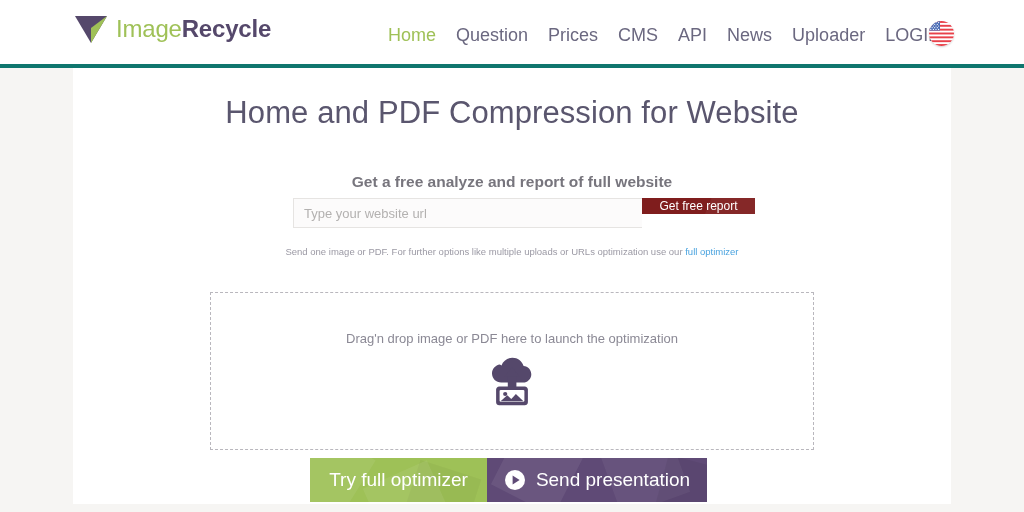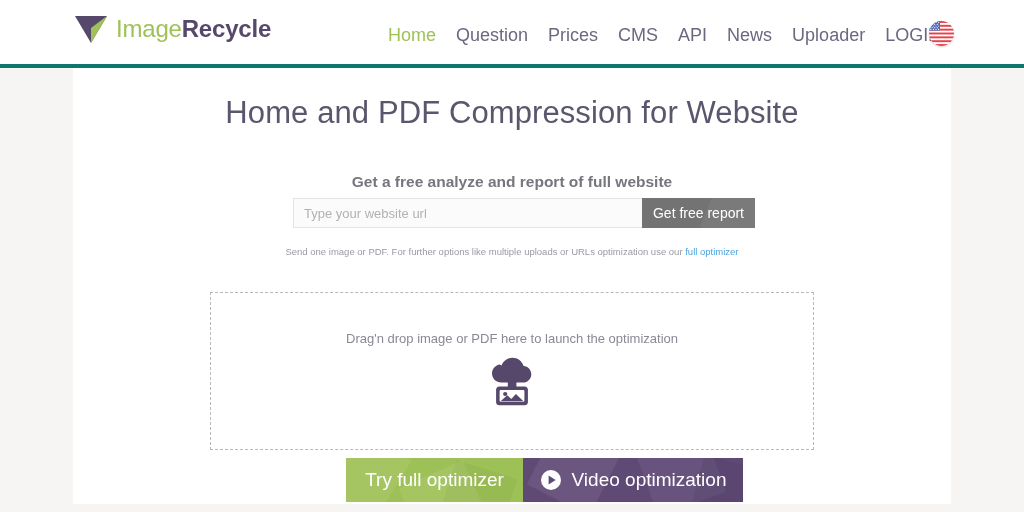--- a/index.html
+++ b/index.html
@@ -138,26 +138,26 @@
     font-family: "Liberation Sans", sans-serif;
     font-size: 13px;
     color: #55535f;
     padding: 0 10px;
     outline: none;
   }
   .url-input::placeholder { color: #b3b1b0; }
 
   .report-btn {
     width: 113px;
-    height: 30px;
+    height: 16px;
     border: none;
-    background: #737373;
+    background: #7f1d1d;
     color: #ffffff;
     font-family: "Liberation Sans", sans-serif;
-    font-size: 14px;
+    font-size: 12px;
     cursor: pointer;
     position: relative;
     overflow: hidden;
   }
   .report-btn::after {
     content: "";
     position: absolute;
     right: -14px; top: -18px;
     width: 60px; height: 60px;
     background: rgba(255,255,255,0.05);
@@ -219,21 +219,21 @@
     font-size: 19px;
     color: #ffffff;
     text-decoration: none;
     cursor: pointer;
     position: relative;
     overflow: hidden;
     white-space: nowrap;
   }
   .cta-label { position: relative; z-index: 3; }
 
-  .cta-green { width: 177px; background: #9ec157; margin-left: 36px; }
+  .cta-green { width: 177px; background: #9ec157; }
   .cta-purple { width: 220px; background: #5f4a76; }
 
   
   .facets { position: absolute; inset: 0; z-index: 1; }
   .facets span {
     position: absolute;
     background: rgba(255,255,255,0.07);
   }
   .cta-green .f1 { left: -20px; top: -22px; width: 72px; height: 72px; transform: rotate(32deg); }
   .cta-green .f2 { right: 14px; top: 10px; width: 64px; height: 64px; transform: rotate(18deg); background: rgba(0,0,0,0.035); }
@@ -299,21 +299,21 @@
       <a class="cta cta-purple">
         <span class="facets">
           <span class="f1"></span>
             <span class="f2"></span>
             <span class="f3"></span>
         </span>
         <svg class="play-icon" viewBox="0 0 22 22" xmlns="http://www.w3.org/2000/svg">
           <circle cx="11" cy="11" r="10" fill="#ffffff"></circle>
           <path d="M8.6 6.6l7 4.4-7 4.4z" fill="#5f4a76"></path>
         </svg>
-        <span class="cta-label">Video optimization</span>
+        <span class="cta-label">Send presentation</span>
       </a>
     </div>
 
   </div>
 
   <div class="header">
 
     <a class="logo">
       <svg class="logo-mark" viewBox="0 0 36 34" xmlns="http://www.w3.org/2000/svg">
         <path d="M2 4h32L18 31z" fill="#55486b"></path>

